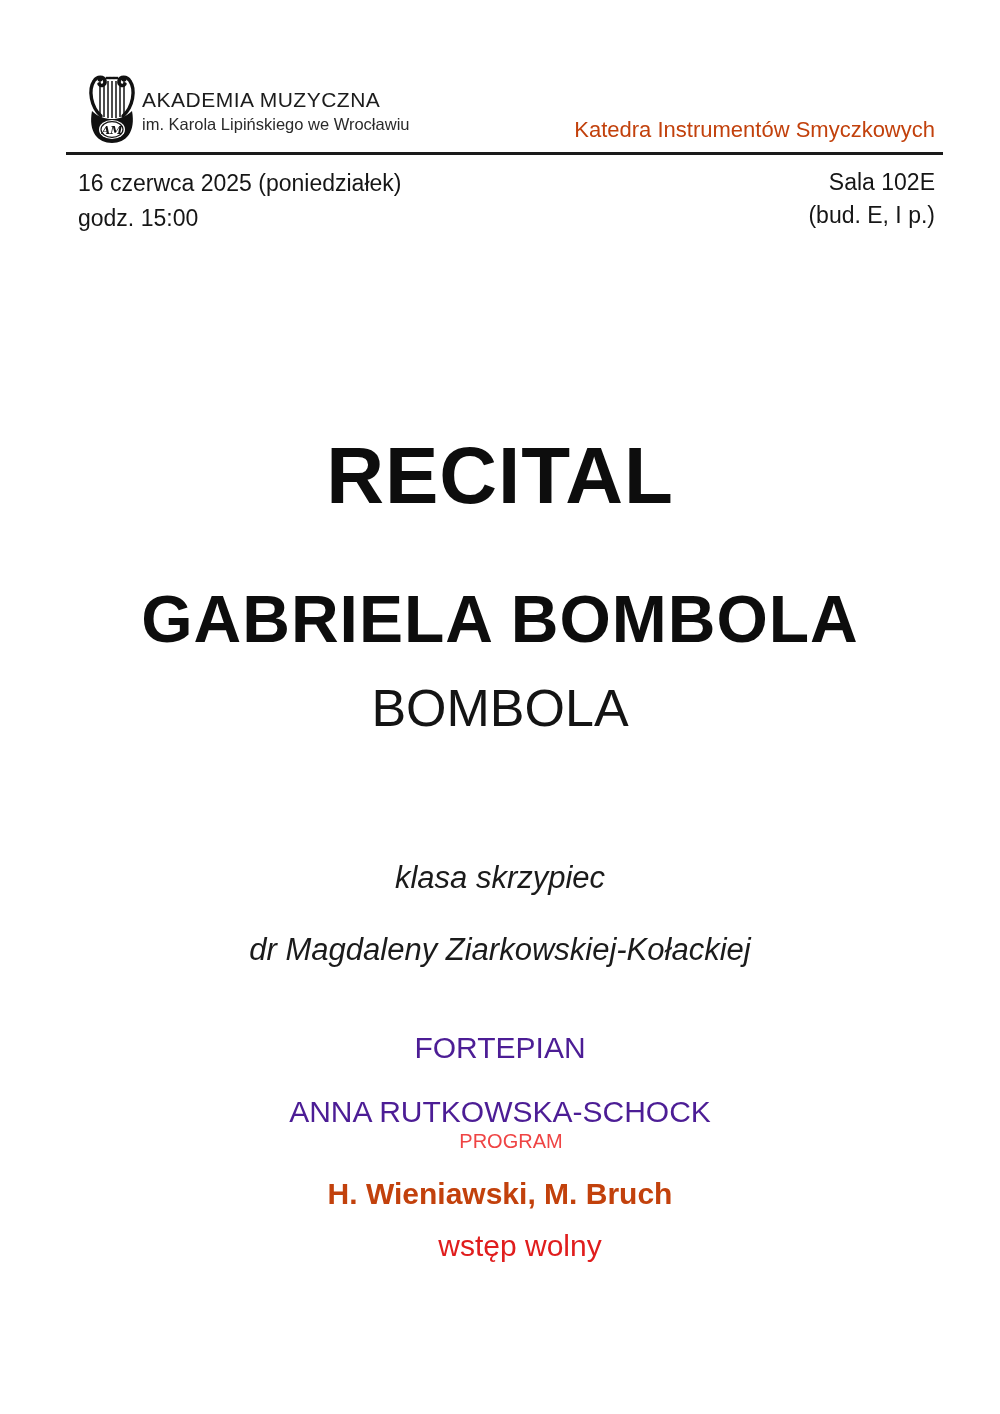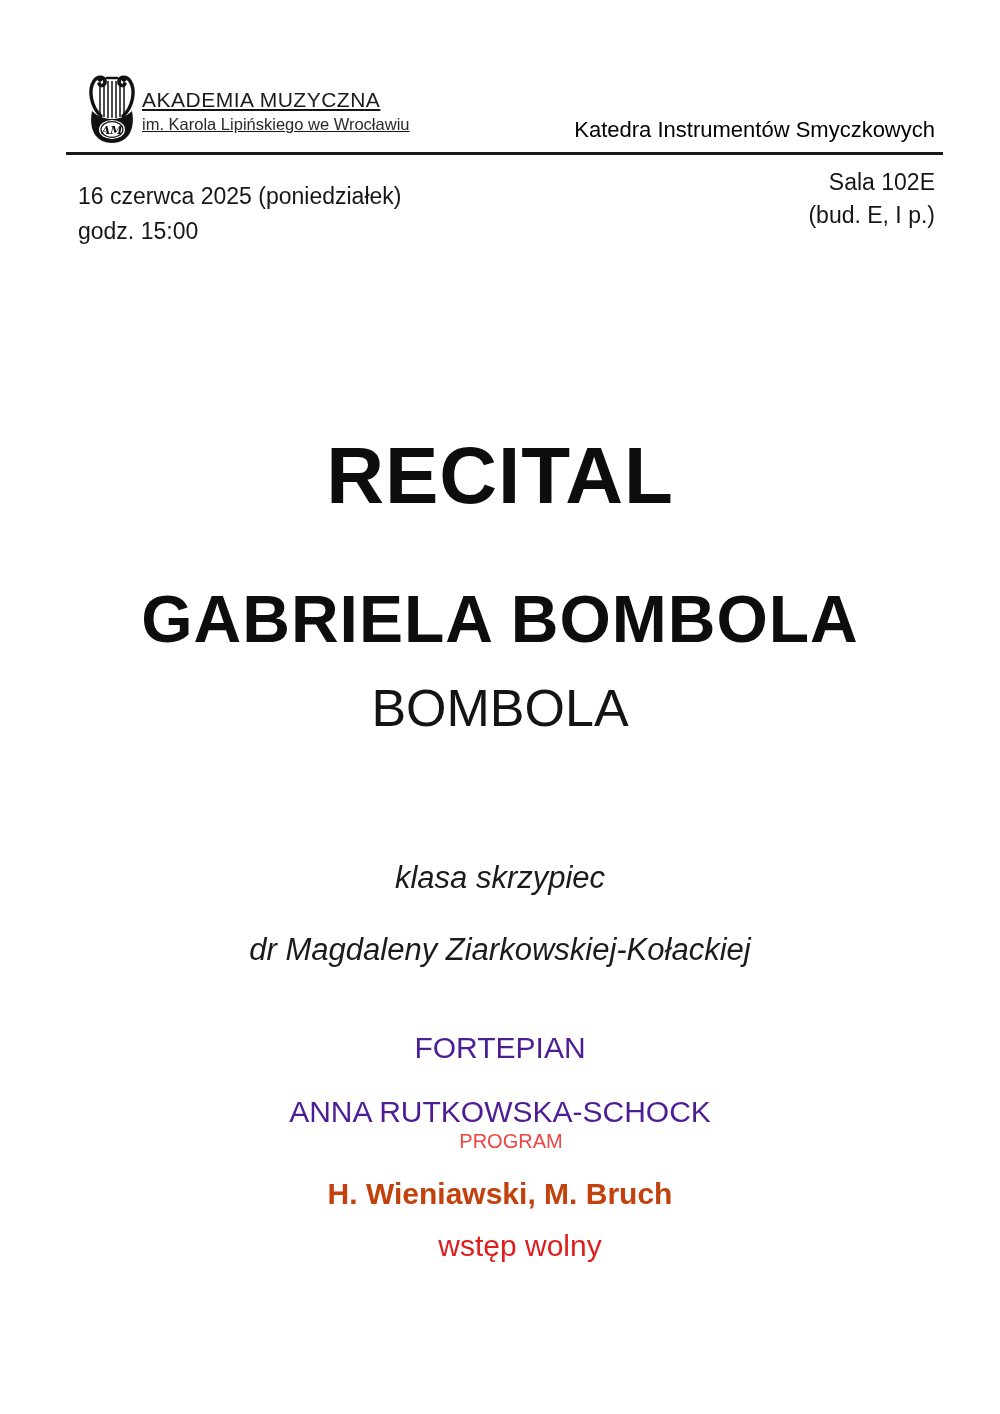--- a/index.html
+++ b/index.html
@@ -22,56 +22,54 @@
   .logo {
     left: 85px;
     top: 70px;
     width: 54px;
     height: 76px;
   }
   .academy-block {
     left: 142px;
     top: 88px;
     line-height: 1.1;
-    text-decoration: underline;
   }
   .academy-name {
     font-size: 21px;
     letter-spacing: 0.5px;
     color: #1c1c1c;
   }
   .academy-subtitle {
     font-size: 16.5px;
     margin-top: 4px;
     color: #2a2a2a;
     text-align: center;
   }
   .department {
     right: 65px;
     top: 117px;
     font-size: 22px;
     text-align: right;
-    color: #000000;
+    color: #c2410c;
   }
   .rule {
     left: 66px;
     top: 152px;
     width: 877px;
     height: 3px;
     background: #1a1a1a;
   }
 
   
   .event-left {
     left: 78px;
     top: 166px;
     font-size: 23px;
     line-height: 35px;
     text-align: left;
-    margin-top: 13px;
   }
   .event-right {
     right: 65px;
     top: 166px;
     font-size: 23px;
     line-height: 33px;
     text-align: right;
   }
 
   

